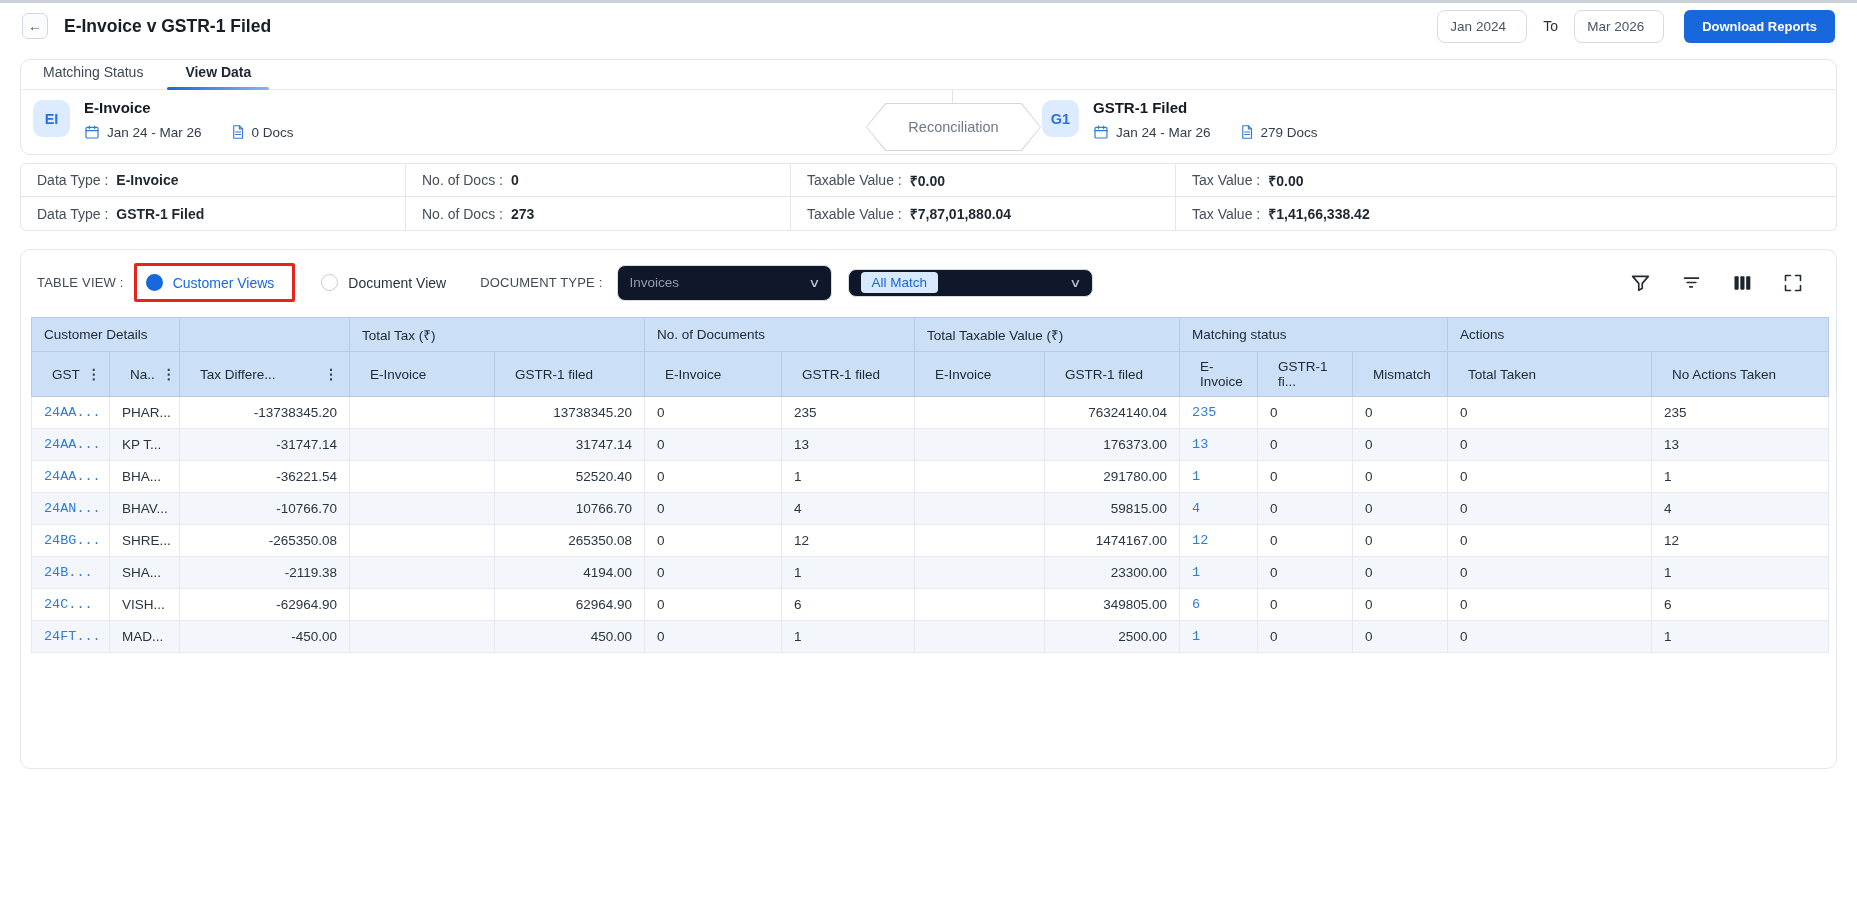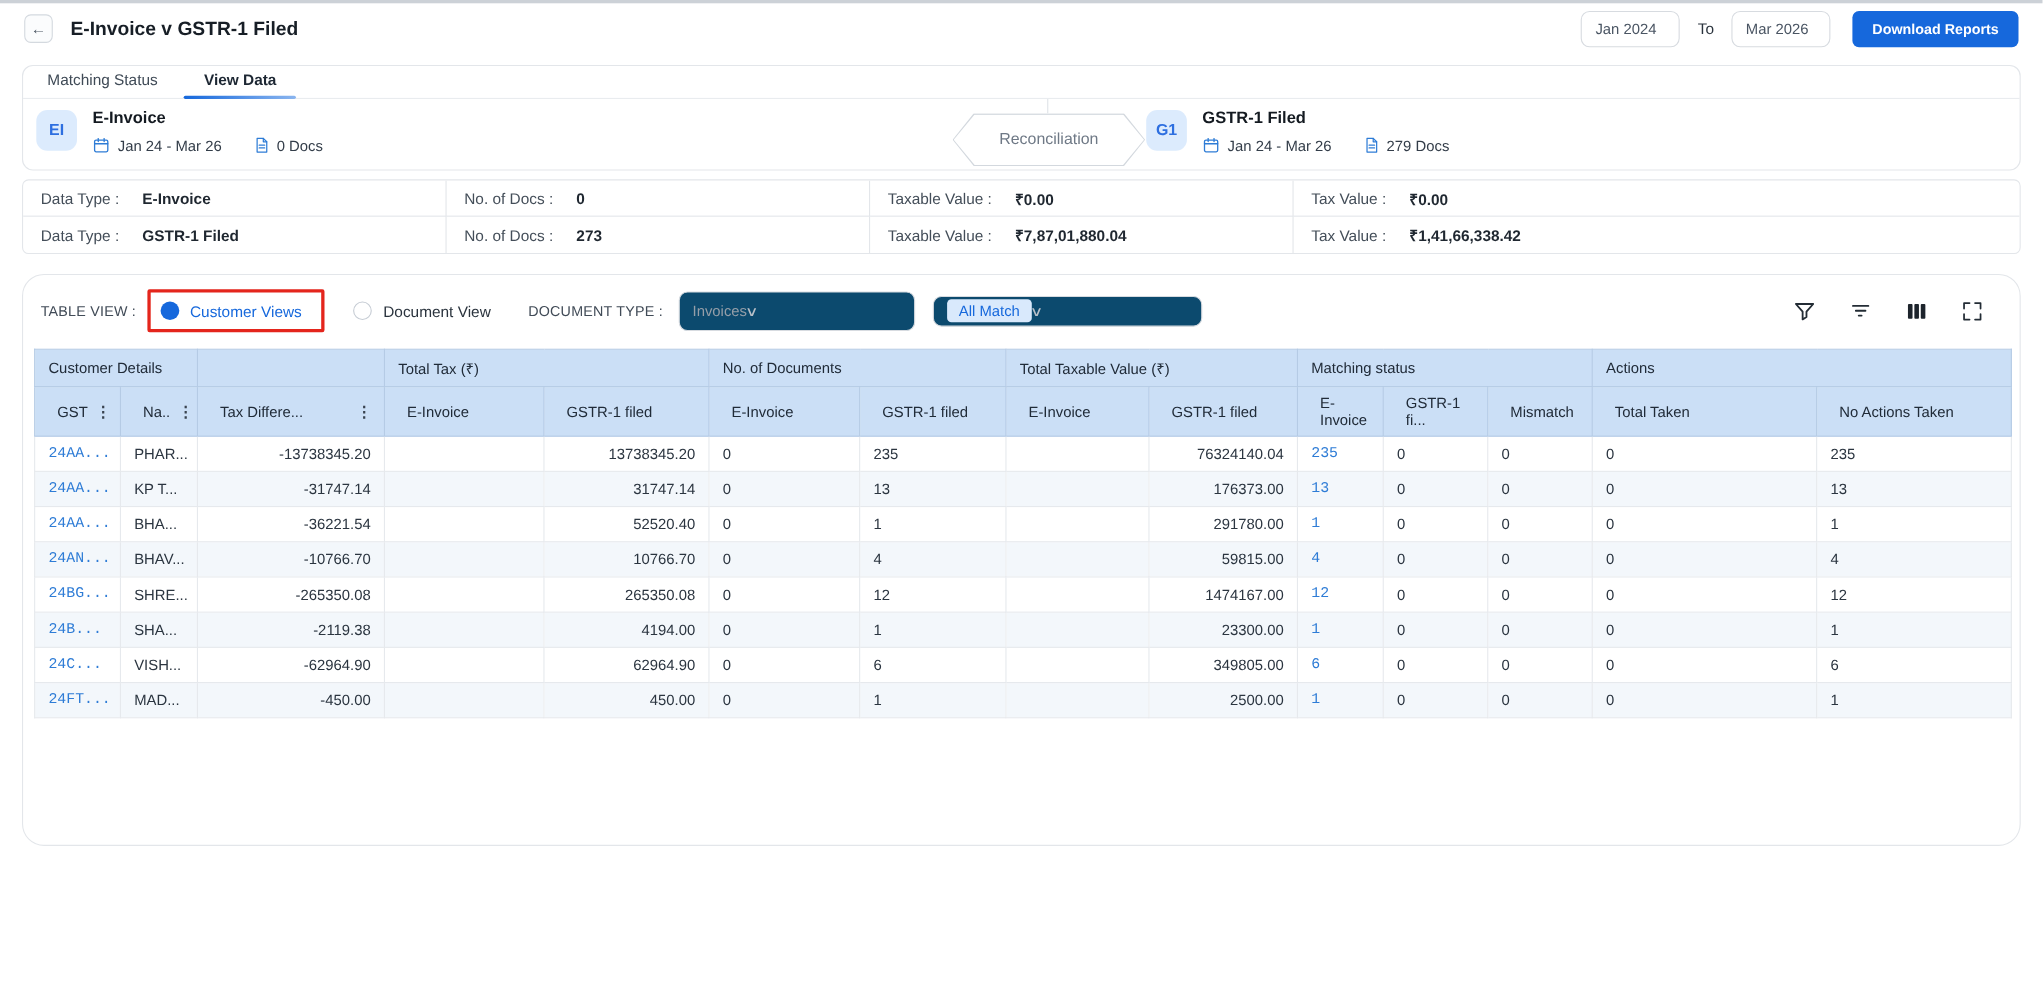--- a/index.html
+++ b/index.html
@@ -42,43 +42,43 @@
   .recon{position:absolute;left:845px;top:13px;width:175px;height:48px;}
   .recon .hex-outer{position:absolute;inset:0;background:#d3d8de;
     clip-path:polygon(11% 0,89% 0,100% 50%,89% 100%,11% 100%,0 50%);}
   .recon .hex-inner{position:absolute;inset:1px;background:#fff;
     clip-path:polygon(11% 0,89% 0,100% 50%,89% 100%,11% 100%,0 50%);
     display:flex;align-items:center;justify-content:center;font-size:14.5px;color:#6f7986;}
 
   
   .summary-grid{margin:8px 20px 0;border:1px solid var(--border);border-radius:6px;
     display:grid;grid-template-columns:385px 385px 385px 1fr;overflow:hidden;}
-  .sum-cell{height:33px;display:flex;align-items:center;gap:21px;padding:0 16px;
+  .sum-cell{height:33px;display:flex;align-items:center;gap:8px;padding:0 16px;
     border-right:1px solid var(--border);border-bottom:1px solid var(--border);font-size:14px;}
   .sum-cell:nth-child(4n){border-right:none;}
   .sum-cell.last-row{border-bottom:none;}
   .sum-lbl{color:#444e59;}
   .sum-val{color:#1f2730;font-weight:700;}
 
   
-  .main-card{margin:18px 20px 0;border:1px solid var(--border);border-radius:20px;height:520px;background:#fff;}
+  .main-card{margin:18px 20px 0;border:1px solid var(--border);border-radius:10px;height:520px;background:#fff;}
   .controls{display:flex;align-items:center;padding:13px 16px 0 16px;}
   .ctl-label{font-size:13px;color:#414b57;letter-spacing:.2px;}
   .opt{display:inline-flex;align-items:center;gap:10px;cursor:pointer;}
   .opt-highlight{border:3px solid var(--annotation);border-radius:2px;padding:8px 18px 8px 9px;margin-left:10px;
     display:inline-flex;align-items:center;gap:10px;}
   .radio{width:17px;height:17px;border-radius:50%;flex:0 0 auto;}
   .radio.on{background:var(--accent);}
   .radio.off{background:#fff;border:1.5px solid #c6ccd4;}
   .opt-label-on{font-size:14px;color:var(--accent);}
   .opt-label-off{font-size:14px;color:#2a333d;}
   .opt2{margin-left:26px;}
   .doctype-lbl{margin-left:34px;}
-  .select{height:36px;border:1px solid var(--input-border);border-radius:8px;background:#0c4a6e;
-    display:flex;align-items:center;justify-content:flex-start;padding:0 12px;cursor:pointer;}
+  .select{height:36px;border:1px solid var(--input-border);border-radius:8px;background:#0f172a;
+    display:flex;align-items:center;justify-content:space-between;padding:0 12px;cursor:pointer;}
   .select.s1{width:215px;margin-left:14px;}
   .select.s2{width:245px;height:28px;margin-left:16px;}
   .select .ph{font-size:13.5px;color:#959ea8;}
   .chev{color:#b9c0c8;font-size:12px;transform:scaleX(1.4);}
   .chip{background:var(--chip-bg);color:var(--accent);font-size:13.5px;border-radius:4px;padding:3px 11px;}
   .toolbar{margin-left:auto;display:flex;align-items:center;gap:29px;padding-right:16px;}
   .tool-btn{width:22px;height:22px;cursor:pointer;display:flex;align-items:center;justify-content:center;}
   .tool-btn svg{display:block;}
 
   

